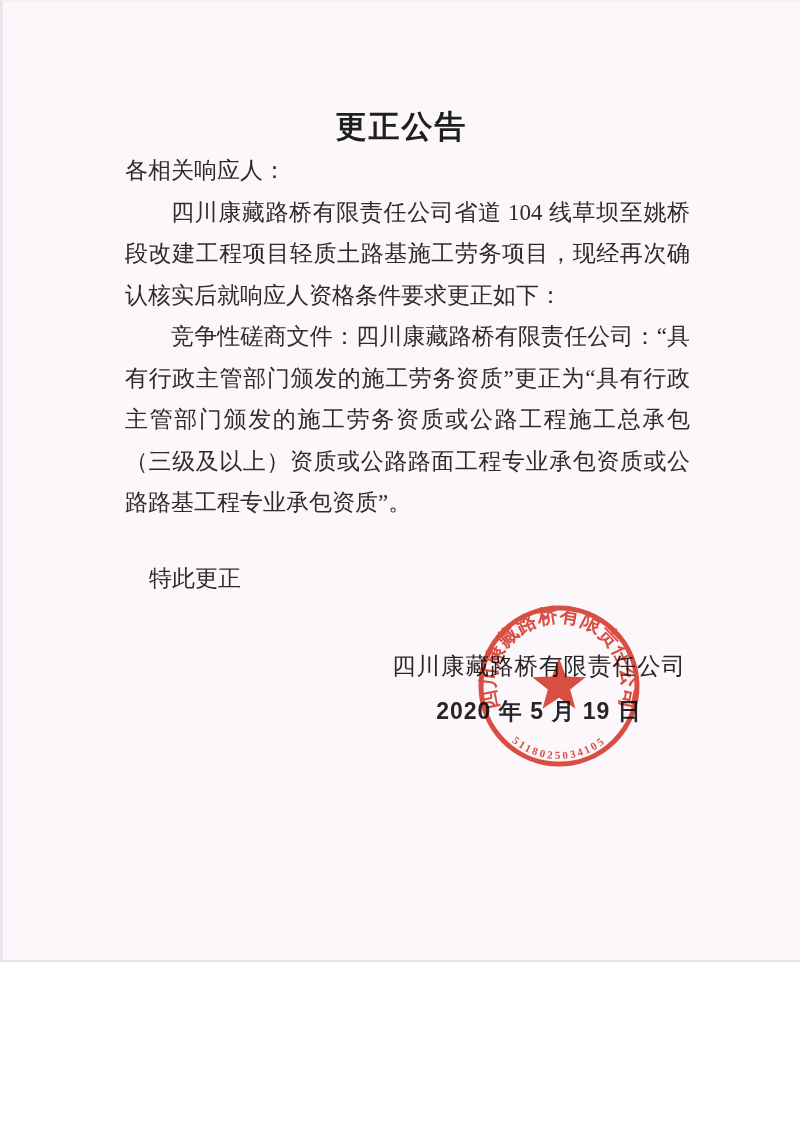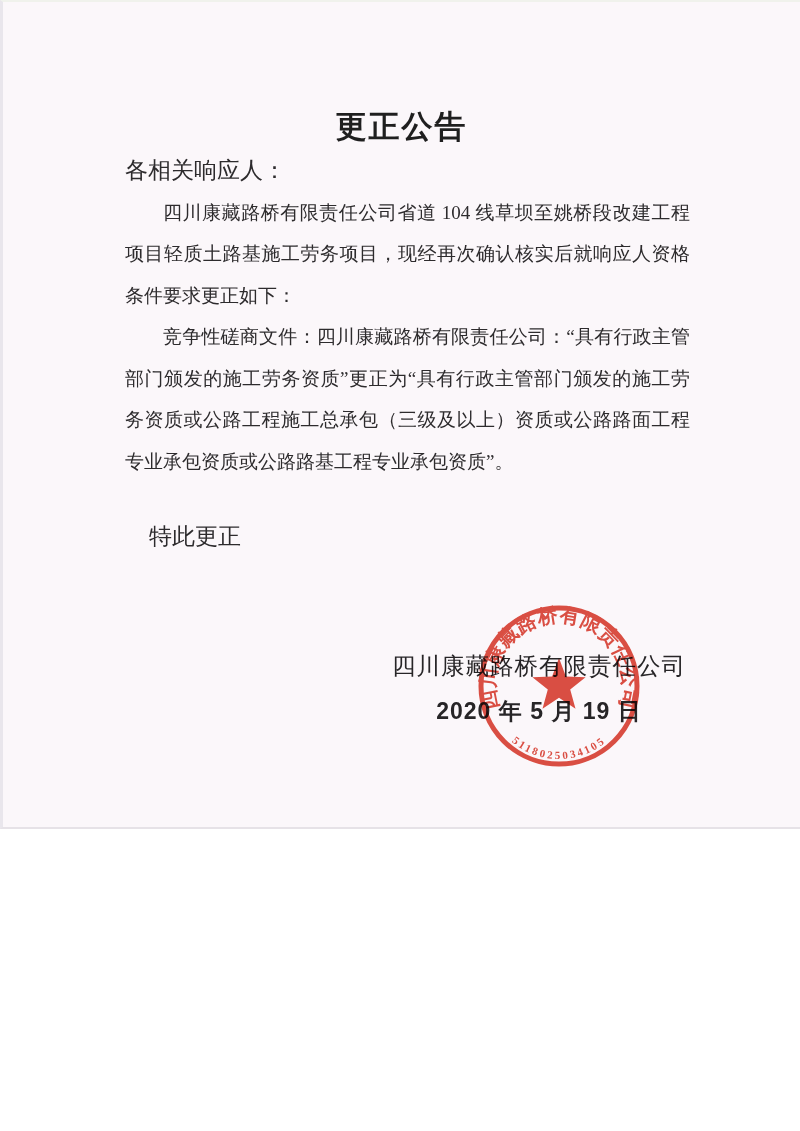--- a/index.html
+++ b/index.html
@@ -1,19 +1,19 @@
 <!DOCTYPE html>
 <html><head>
 <meta charset="utf-8">
 <style>
   html, body { margin: 0; padding: 0; background: #ffffff; }
   .page {
     position: relative;
     width: 800px;
-    height: 829px;
+    height: 962px;
     box-sizing: border-box;
     background: #fbf7fa;
     border-top: 2px solid #f0f2ec;
     border-left: 3px solid #e9e6ec;
     border-bottom: 2px solid #e6e2e7;
     overflow: hidden;
     font-family: "Liberation Serif", "DejaVu Serif", serif;
     color: #2d2b2d;
   }
   .title {
@@ -28,21 +28,21 @@
   }
   .salutation {
     margin: 0;
     padding: 0 110px 0 122px;
     font-size: 23px;
     line-height: 41.5px;
   }
   .body-par {
     margin: 0;
     padding: 0 110px 0 122px;
-    font-size: 19px;
+    font-size: 23px;
     line-height: 41.5px;
     text-align: justify;
     text-indent: 2em;
   }
   .closing {
     margin: 34px 0 0 0;
     padding-left: 146px;
     font-size: 23px;
     line-height: 41.5px;
   }

